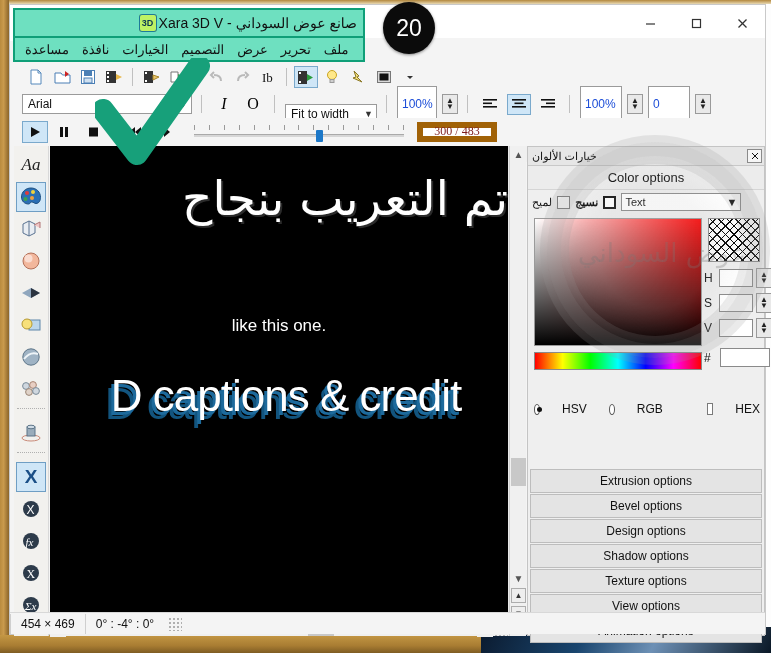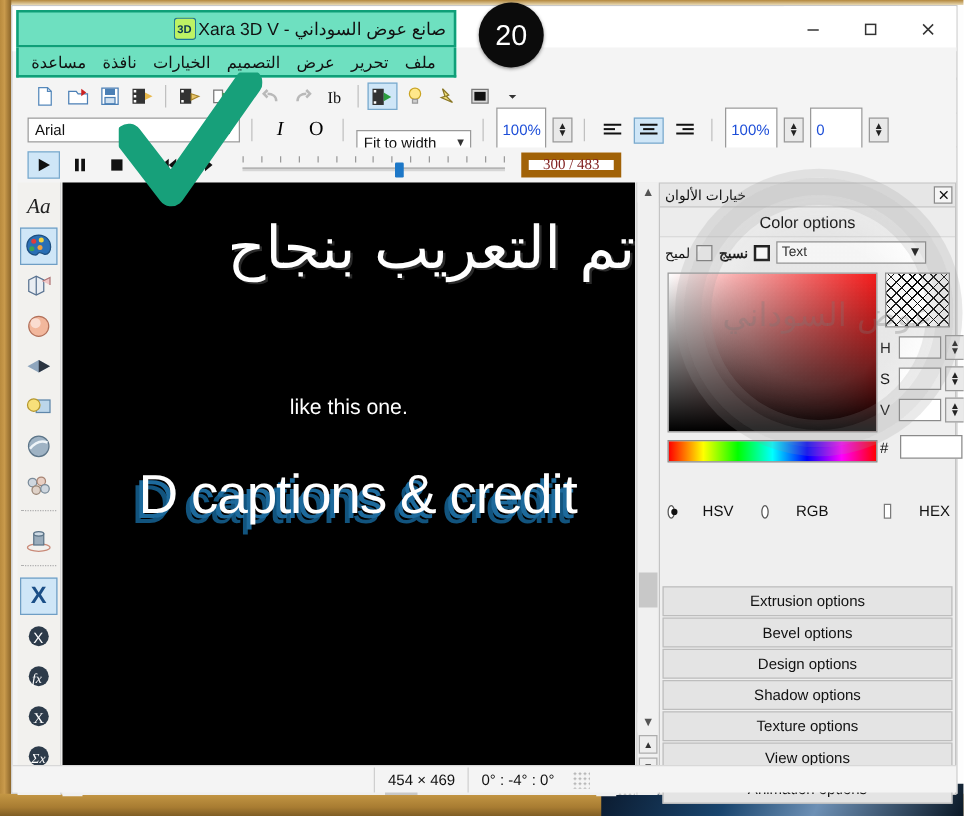--- a/index.html
+++ b/index.html
@@ -341,21 +341,21 @@
     height: 24px; margin-bottom: 1px;
     background: #e4e4e4; border: 1px solid #bdbdbd;
     display: flex; align-items: center; justify-content: center;
     font-size: 12px; color: #111;
   }
 
   
   .statusbar {
     position: absolute; left: 0; bottom: 0; width: 755px; height: 22px;
     background: #f4f4f4; border-top: 1px solid #d8d8d8;
-    display: flex; align-items: center; justify-content: center;
+    display: flex; align-items: center; justify-content: flex-start;
     padding-right: 4px;
   }
   .status-cell {
     height: 20px; padding: 0 10px; font-size: 12px; color: #111;
     display: flex; align-items: center; border-left: 1px solid #cfcfcf;
   }
   .grip {
     width: 14px; height: 14px; margin-left: 4px;
     background-image: radial-gradient(#b0b0b0 1px, transparent 1px);
     background-size: 4px 4px;

